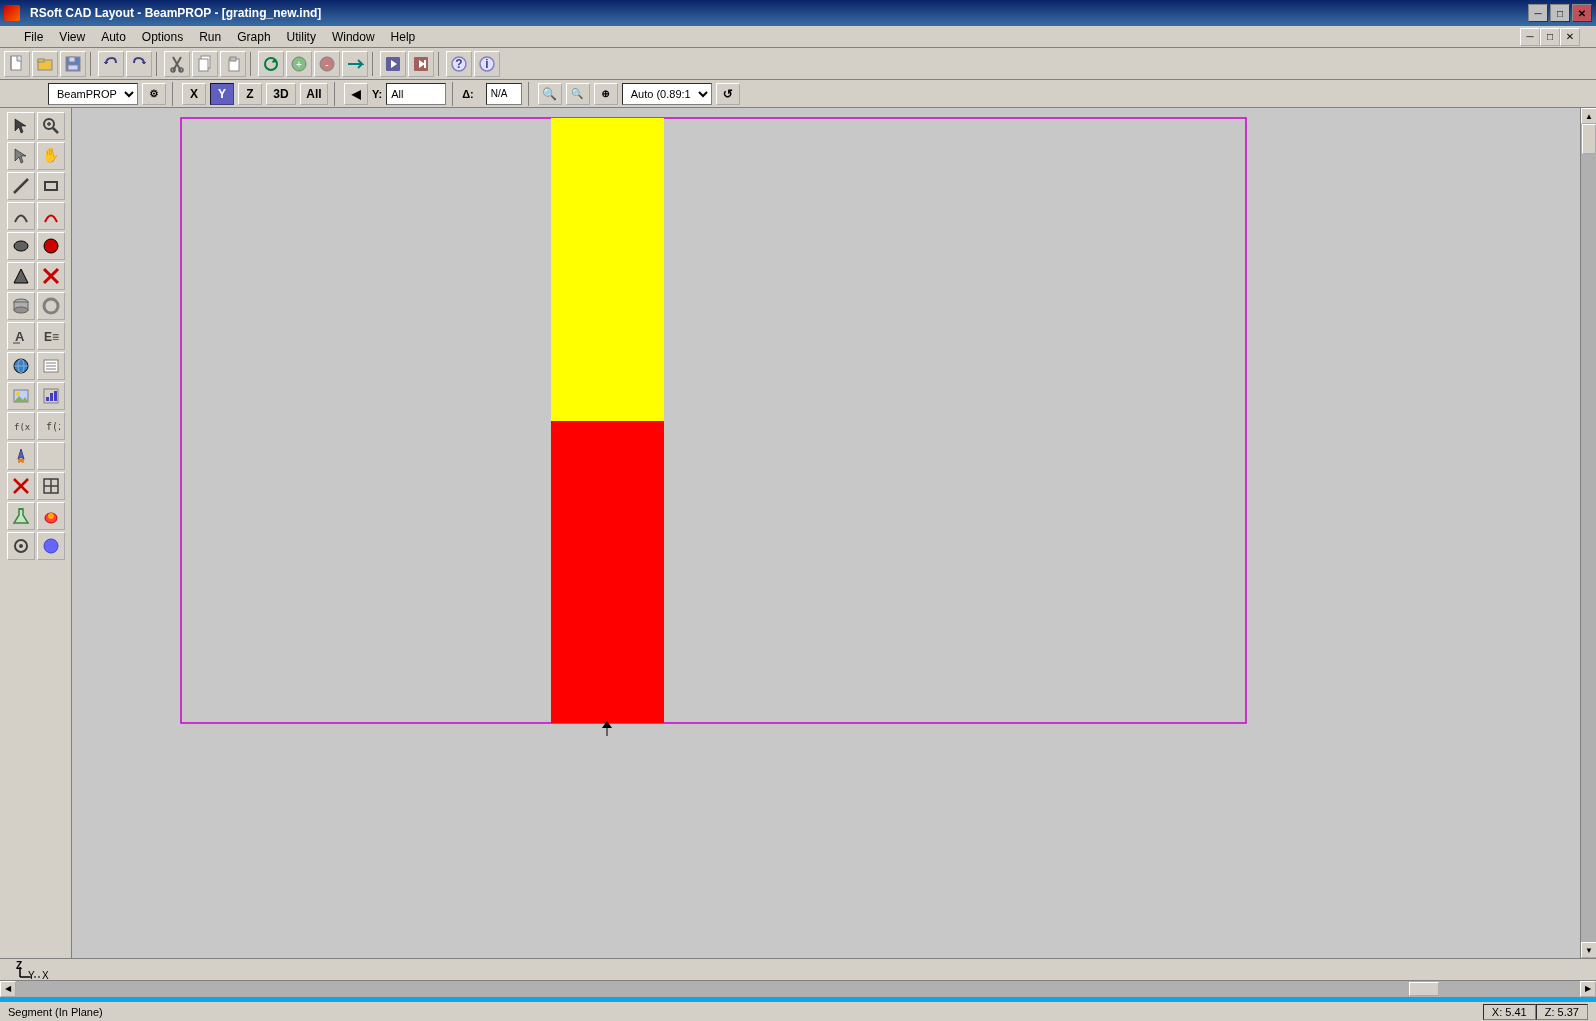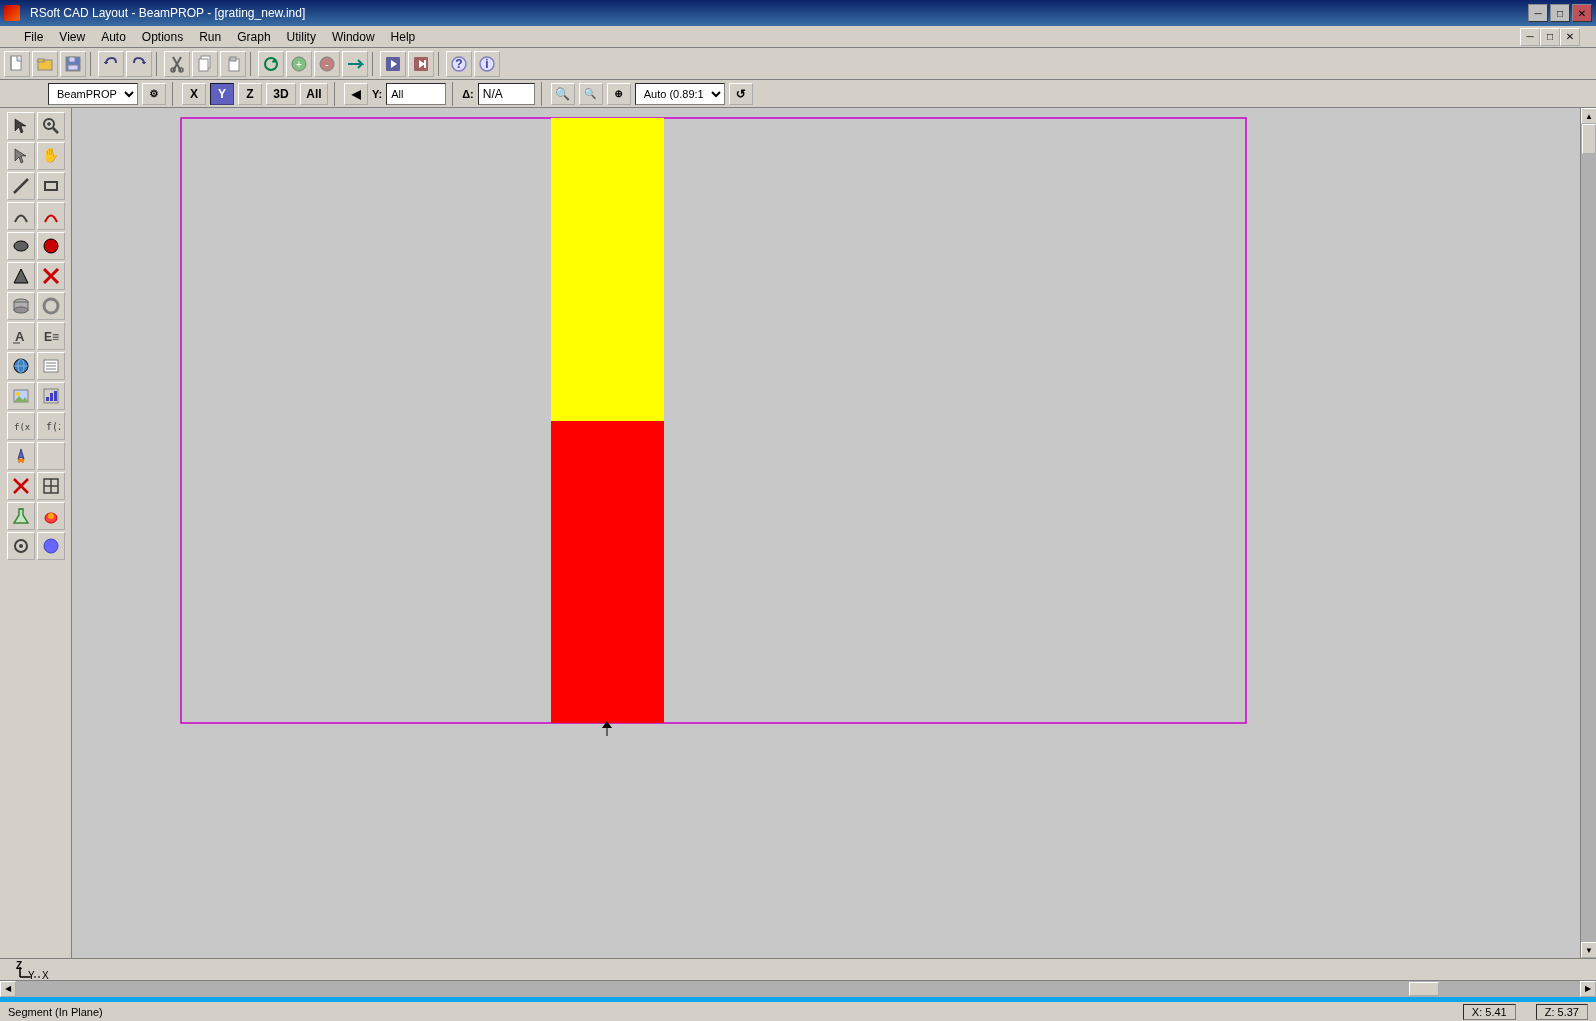--- a/index.html
+++ b/index.html
@@ -8,21 +8,21 @@
     
     #title-bar {
       height: 26px;
       background: linear-gradient(to bottom, #0a246a, #3a6ea5);
       display: flex;
       align-items: center;
       justify-content: space-between;
       padding: 0 4px;
       color: white;
       font-size: 12px;
-      font-weight: normal;
+      font-weight: bold;
     }
     #title-bar-left { display: flex; align-items: center; gap: 6px; }
     #title-bar-controls { display: flex; gap: 2px; }
     .title-btn {
       width: 20px; height: 18px;
       background: #c0c0c0;
       border: 1px outset #888;
       color: black;
       font-size: 10px;
       display: flex; align-items: center; justify-content: center;
@@ -102,23 +102,24 @@
       border: 1px inset #808080;
       background: white;
       font-size: 11px;
       padding: 0 4px;
       width: 60px;
     }
     .tb2-input-small {
       height: 22px;
       border: 1px inset #808080;
       background: white;
-      font-size: 12px;
+      font-size: 10px;
       padding: 0 4px;
-      width: 57px;
+      width: 36px;
+      margin-left: 8px;
     }
     .zoom-select {
       height: 22px;
       border: 1px inset #808080;
       background: white;
       font-size: 11px;
       padding: 0 4px;
       width: 90px;
     }
 
@@ -224,21 +225,21 @@
     #status-bar {
       height: 25px;
       background: #d4d0c8;
       border-top: 6px solid #0ea5e9;
       display: flex;
       align-items: center;
       padding: 0 8px;
       justify-content: space-between;
     }
     #status-left { font-size: 11px; }
-    #status-right { display: flex; gap: 20px; font-size: 11px; }
+    #status-right { display: flex; font-size: 11px; }
     .status-coord {
       border: 1px inset #808080;
       padding: 1px 8px;
       background: #d4d0c8;
     }
 
     
     #main-svg {
       position: absolute;
       top: 0; left: 0;

